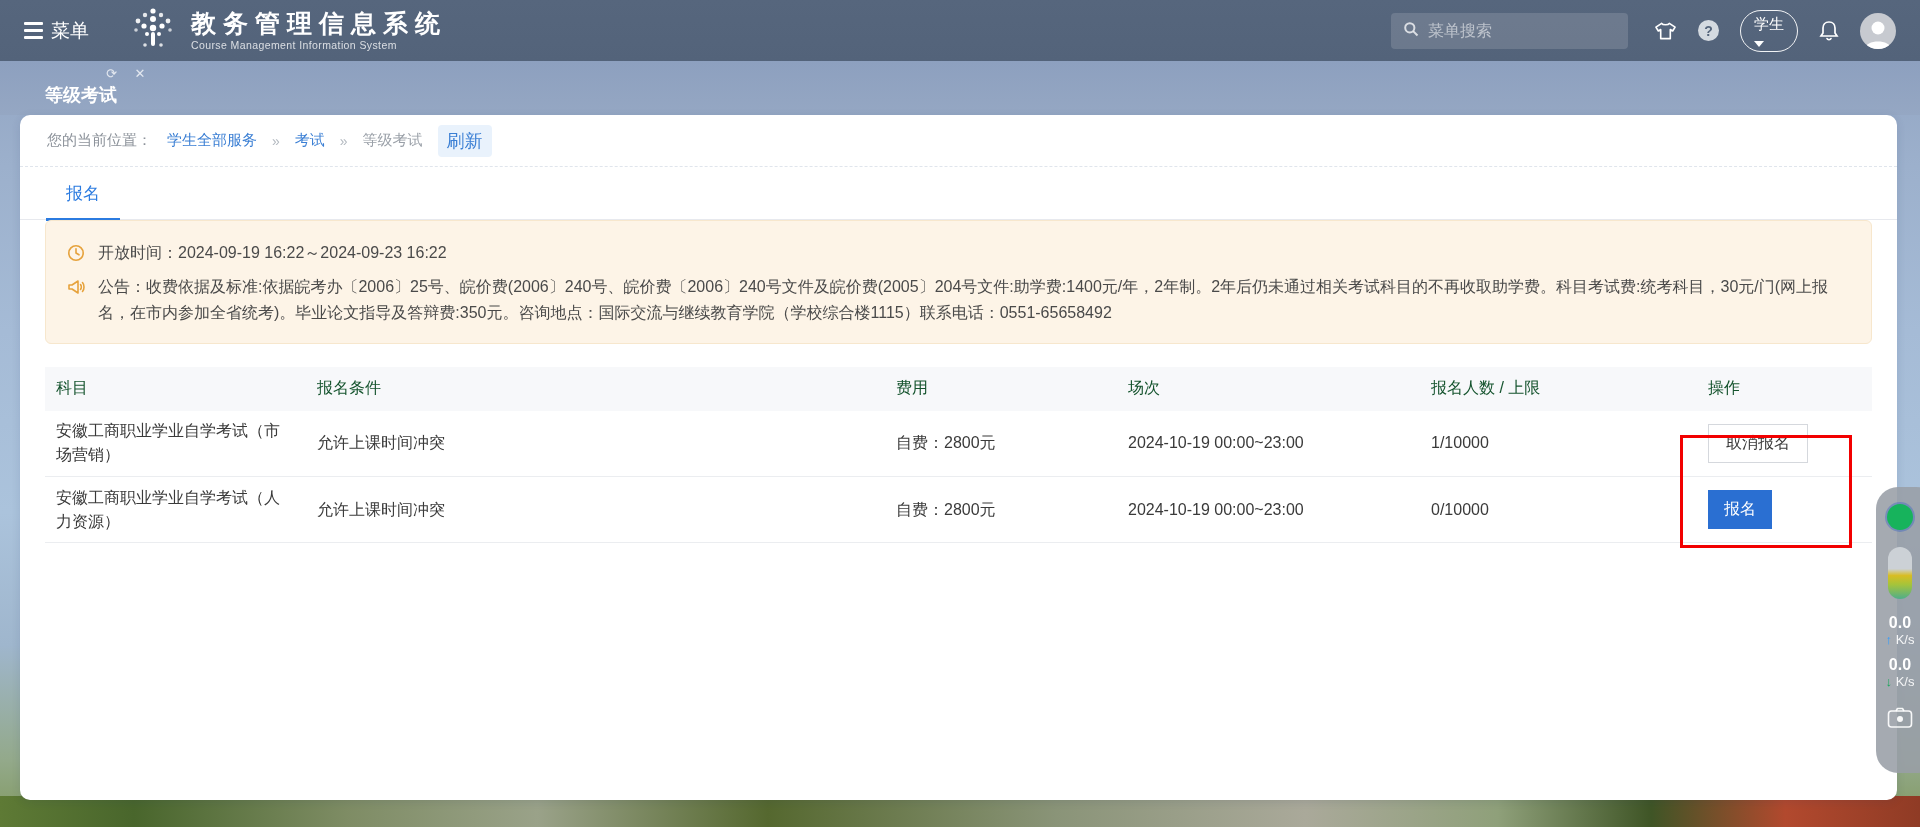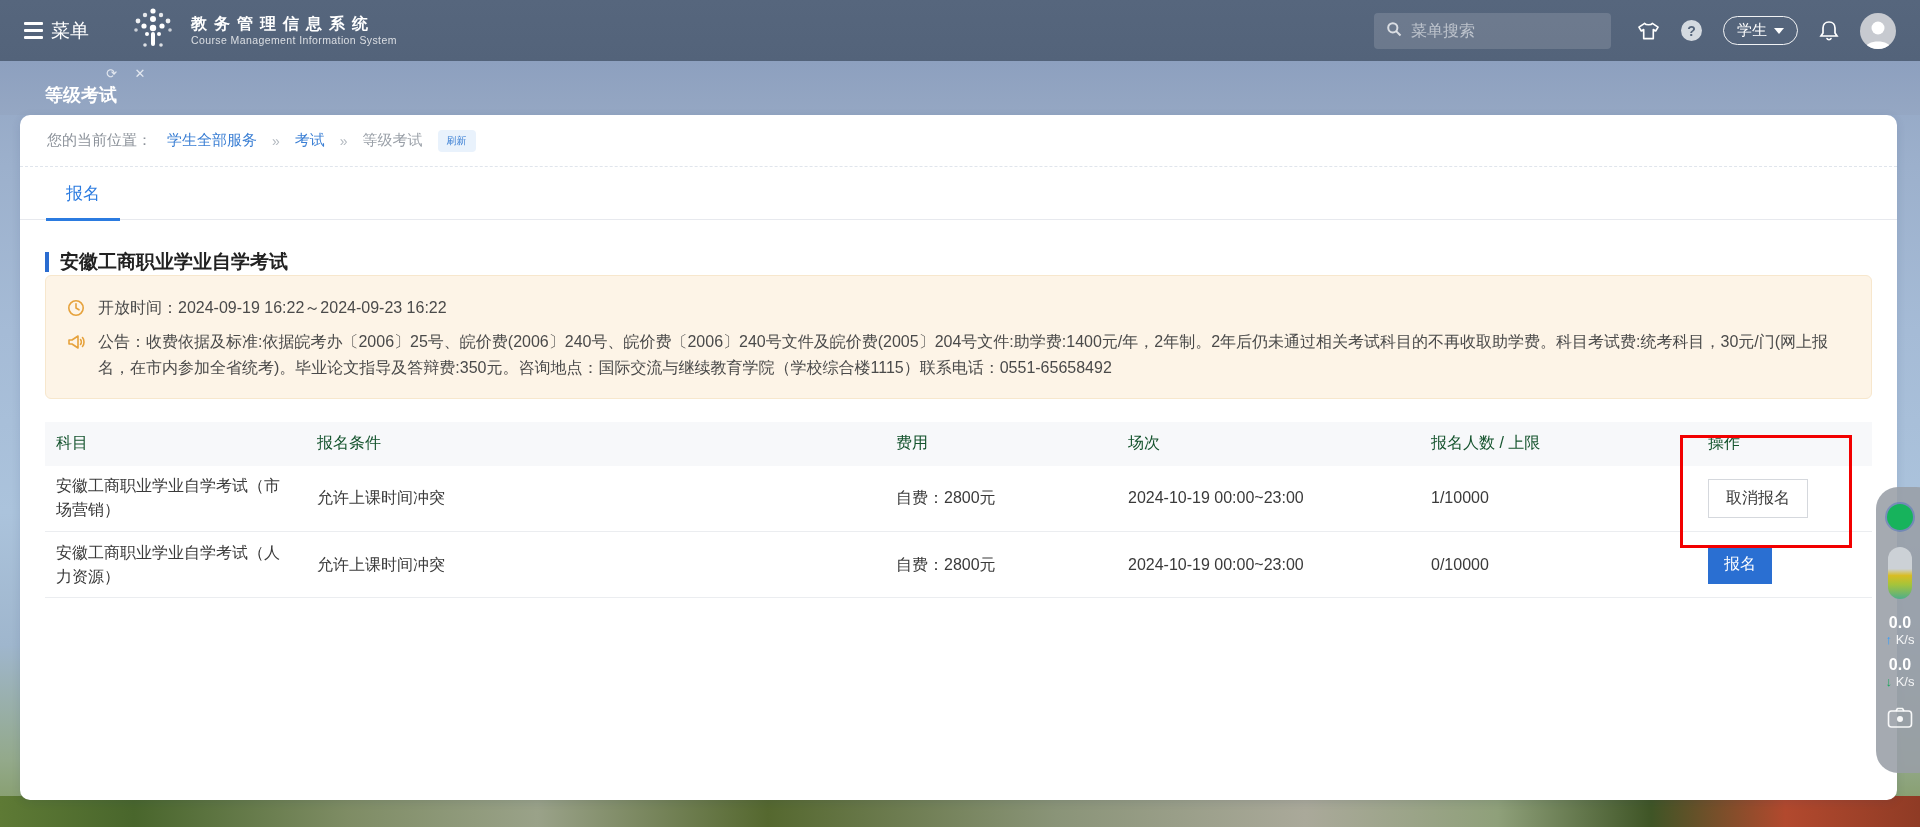--- a/index.html
+++ b/index.html
@@ -14,33 +14,33 @@
     background:linear-gradient(90deg,#5e7a35 0%,#49662c 7%,#7e8c64 18%,#9aa289 28%,#55682f 40%,#8a9478 55%,#aaa99a 68%,#8fa07a 78%,#3f5526 86%,#b2492e 93%,#8f3b25 100%); }
 
   
   .navbar { position:absolute; left:0; top:0; width:1920px; height:61px; z-index:8;
     background:linear-gradient(180deg,#56667d 0%,#53637a 100%);
     display:flex; align-items:center; padding:0 24px; color:#fff; }
   .hamburger { display:flex; flex-direction:column; gap:4px; margin-right:8px; cursor:pointer; }
   .hamburger span { display:block; width:19px; height:3px; background:#fff; border-radius:1px; }
   .menu-label { font-size:19px; color:#fff; margin-right:38px; cursor:pointer; }
   .logo { margin-right:12px; }
-  .brand-title { font-size:16px; letter-spacing:7px; font-weight:bold; line-height:1.1; }
+  .brand-title { font-size:25px; letter-spacing:7px; font-weight:bold; line-height:1.1; }
   .brand-sub { font-size:10.5px; color:rgba(255,255,255,.78); letter-spacing:.4px; margin-top:2px; }
   .nav-spacer { flex:1; }
   .search-box { width:237px; height:36px; background:rgba(255,255,255,.14); border-radius:4px;
     display:flex; align-items:center; gap:9px; padding:0 12px; margin-right:26px; }
   .search-box input { background:transparent; border:none; outline:none; color:rgba(255,255,255,.85);
     font-size:16px; width:100%; font-family:inherit; }
   .search-box input::placeholder { color:rgba(255,255,255,.55); }
   .nav-icon { display:flex; align-items:center; justify-content:center; margin-right:21px; cursor:pointer; }
   .help-circle { width:21px; height:21px; border-radius:50%; background:rgba(235,238,242,.85);
     color:#55657b; font-size:14px; font-weight:bold; display:flex; align-items:center; justify-content:center; }
   .role-pill { border:1.5px solid rgba(255,255,255,.92); border-radius:999px; padding:4px 13px;
-    display:flex; align-items:center; gap:7px; font-size:15px; margin-right:21px; cursor:pointer; }
+    display:flex; align-items:flex-start; gap:7px; font-size:15px; margin-right:21px; cursor:pointer;flex-direction:column; }
   .caret { width:0; height:0; border-left:5px solid transparent; border-right:5px solid transparent;
     border-top:6px solid #fff; }
   .avatar { width:36px; height:36px; border-radius:50%; background:#c7cad0; overflow:hidden;
     display:flex; align-items:flex-end; justify-content:center; cursor:pointer; }
 
   
   .tabstrip { position:absolute; left:0; top:61px; width:1920px; height:54px; z-index:5;
     background:linear-gradient(180deg,#8da0bf 0%,#95a7c3 100%); }
   .tab-mini-icons { position:absolute; left:106px; top:5px; color:rgba(255,255,255,.75);
     font-size:13px; letter-spacing:7px; }
@@ -50,21 +50,21 @@
   .card { position:absolute; left:20px; top:115px; width:1877px; height:685px; background:#fff;
     border-radius:10px; z-index:6; box-shadow:0 2px 10px rgba(30,50,90,.12); }
 
   .breadcrumb { height:52px; display:flex; align-items:center; gap:15px; padding:0 27px;
     font-size:15px; border-bottom:1px dashed #e0e5ec; }
   .bc-prefix { color:#8d939b; }
   .bc-link { color:#3b7fd4; cursor:pointer; }
   .bc-sep { color:#b3b9c0; font-size:14px; }
   .bc-current { color:#9aa0a8; }
   .bc-refresh { color:#3b7fd4; background:#e9f2fc; border-radius:4px; padding:4px 9px;
-    font-size:10px; cursor:pointer; }
+    font-size:18px; cursor:pointer; }
 
   .tabrow { height:53px; border-bottom:1px solid #e7e9ee; position:relative; }
   .content-tab { position:absolute; left:26px; top:0; height:53px; padding:0 20px;
     display:flex; align-items:center; color:#2b7be0; font-size:17px; cursor:pointer; }
   .content-tab::after { content:""; position:absolute; left:0; right:0; bottom:-1px; height:3px;
     background:#2b7be0; }
 
   .content { padding:0 25px; position:relative; }
   .section-title { margin-top:29px; display:flex; align-items:center; gap:11px; }
   .section-bar { width:4px; height:20px; background:#2a6cd0; }
@@ -195,24 +195,20 @@
     <span class="bc-sep">»</span>
     <span class="bc-current">等级考试</span>
     <span class="bc-refresh">刷新</span>
   </div>
 
   <div class="tabrow">
     <div class="content-tab">报名</div>
   </div>
 
   <div class="content">
-    <div class="section-title">
-      <div class="section-bar"></div>
-      <div class="section-text">安徽工商职业学业自学考试</div>
-    </div>
 
     <div class="notice">
       <div class="notice-row">
         <span class="notice-ic">
           <svg width="18" height="18" viewBox="0 0 18 18" fill="none" stroke="#e6a23c" stroke-width="1.6" stroke-linecap="round">
             <circle cx="9" cy="9" r="7.2"></circle>
               <path d="M9 4.8 L9 9 L12 10.8"></path>
           </svg>
         </span>
         <span class="notice-text"><span class="notice-label">开放时间：</span><span>2024-09-19 16:22～2024-09-23 16:22</span></span>

